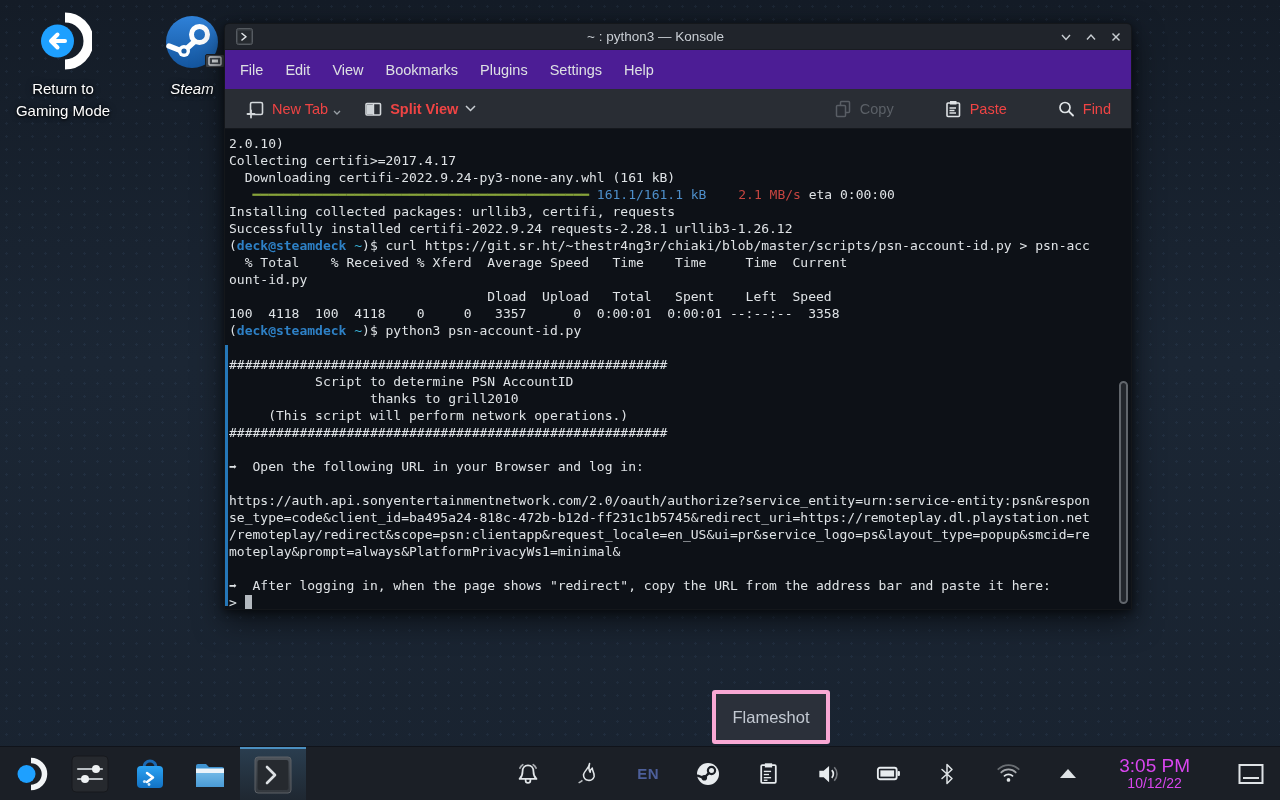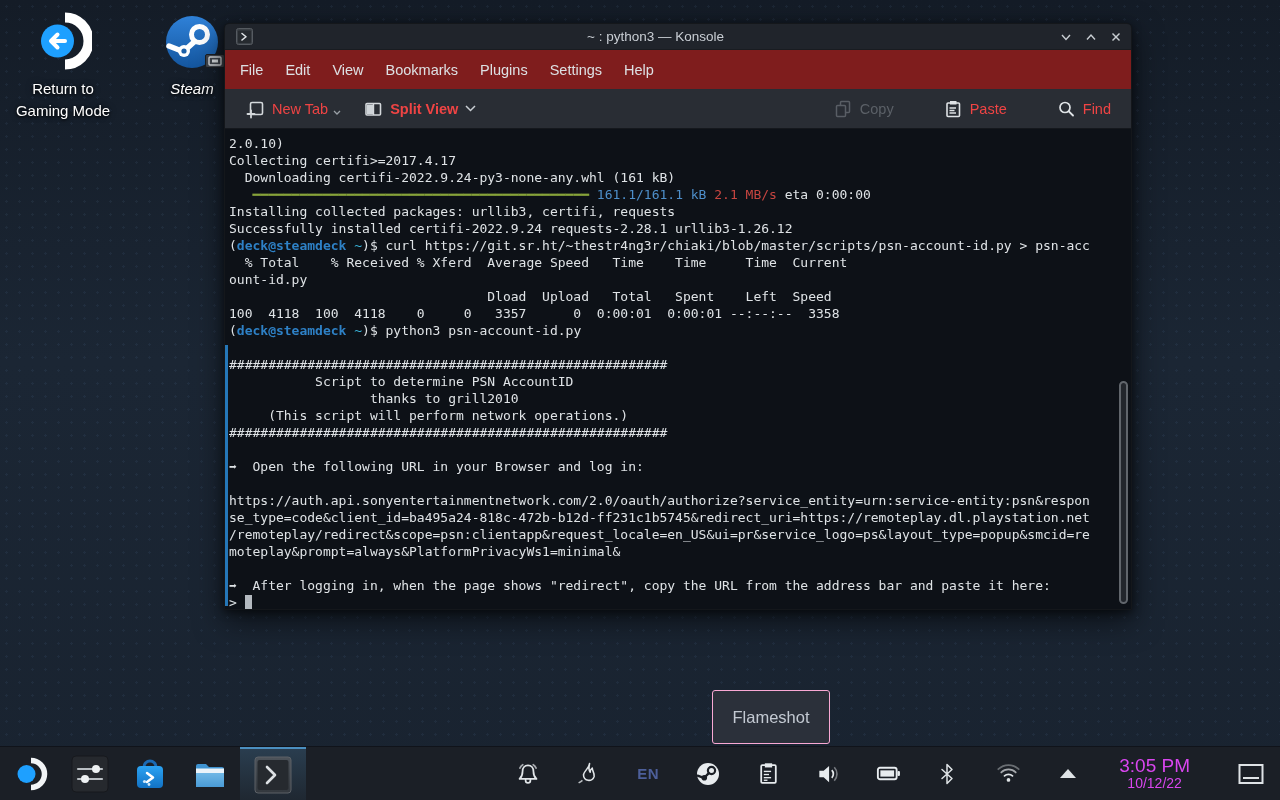--- a/index.html
+++ b/index.html
@@ -36,21 +36,21 @@
   .titlebar {
     height:26px; background:#20242b; display:flex; align-items:center; padding:8px 8px;
     border-bottom:1px solid #191c21;
   }
   .titlebar .tb-icon { width:17px; height:17px; margin-left:3px; flex:0 0 auto; }
   .titlebar .title { flex:1; text-align:center; font-size:13.5px; color:#c9ced4; }
   .win-btns { display:flex; gap:10px; align-items:center; }
   .win-btn { width:15px; height:15px; display:flex; align-items:center; justify-content:center; }
 
   .menubar {
-    height:39px; background:#7f1d1d; display:flex; align-items:center; padding-left:4px;
+    height:39px; background:#4c1d95; display:flex; align-items:center; padding-left:4px;
   }
   .menu-item { padding:5px 11px; font-size:14.5px; color:#dde0e3; border-radius:3px; }
 
   .toolbar {
     height:40px; background:#292d34; display:flex; align-items:center; padding:0 14px;
     border-bottom:1px solid #15181d;
   }
   .tool-btn { display:flex; align-items:center; gap:7px; font-size:14.5px; color:#ef4444; padding:6px 6px; border-radius:3px; }
   .tool-btn.disabled { color:#5b6067; }
   .tool-spacer { flex:1; }
@@ -63,30 +63,30 @@
   .term-out {
     position:absolute; left:4px; top:6px; right:18px; bottom:0;
     font-family:"DejaVu Sans Mono", monospace;
     font-size:13px; line-height:17px; color:#dfe3e6;
   }
   .tline { height:17px; white-space:pre; }
   .c-user  { color:#2e81c6; font-weight:bold; }
   .c-path  { color:#38b2d8; }
   .c-green { color:#87a33a; }
   .c-blue  { color:#4e8fca; }
-  .c-red   { color:#c64540; }
+  .c-red   { color:#c64540;margin-left:24px; }
   .cursor  { background:#b4bac0; }
   .term-indicator { position:absolute; left:0; width:3px; top:216px; bottom:3px; background:#2577b8; }
   .term-scrollbar { position:absolute; right:2px; top:0; bottom:0; width:12px; }
   .term-thumb { position:absolute; right:1px; top:252px; height:223px; width:9px; border:2px solid #61666c; background:#22262c; border-radius:5px; }
 
   
   .tooltip {
     position:absolute; left:712px; top:690px; width:118px; height:54px;
-    background:#2b303a; border:1px solid #f9a8d4; border-radius:3px;
+    background:#2b303a; border:4px solid #f9a8d4; border-radius:3px;
     display:flex; align-items:center; justify-content:center;
     font-size:16.5px; color:#c3c9d2;
   }
 
   
   .taskbar {
     position:absolute; left:0; bottom:0; width:1280px; height:54px;
     background:#1b1f26; border-top:1px solid #10131a;
     display:flex; align-items:center;
   }

